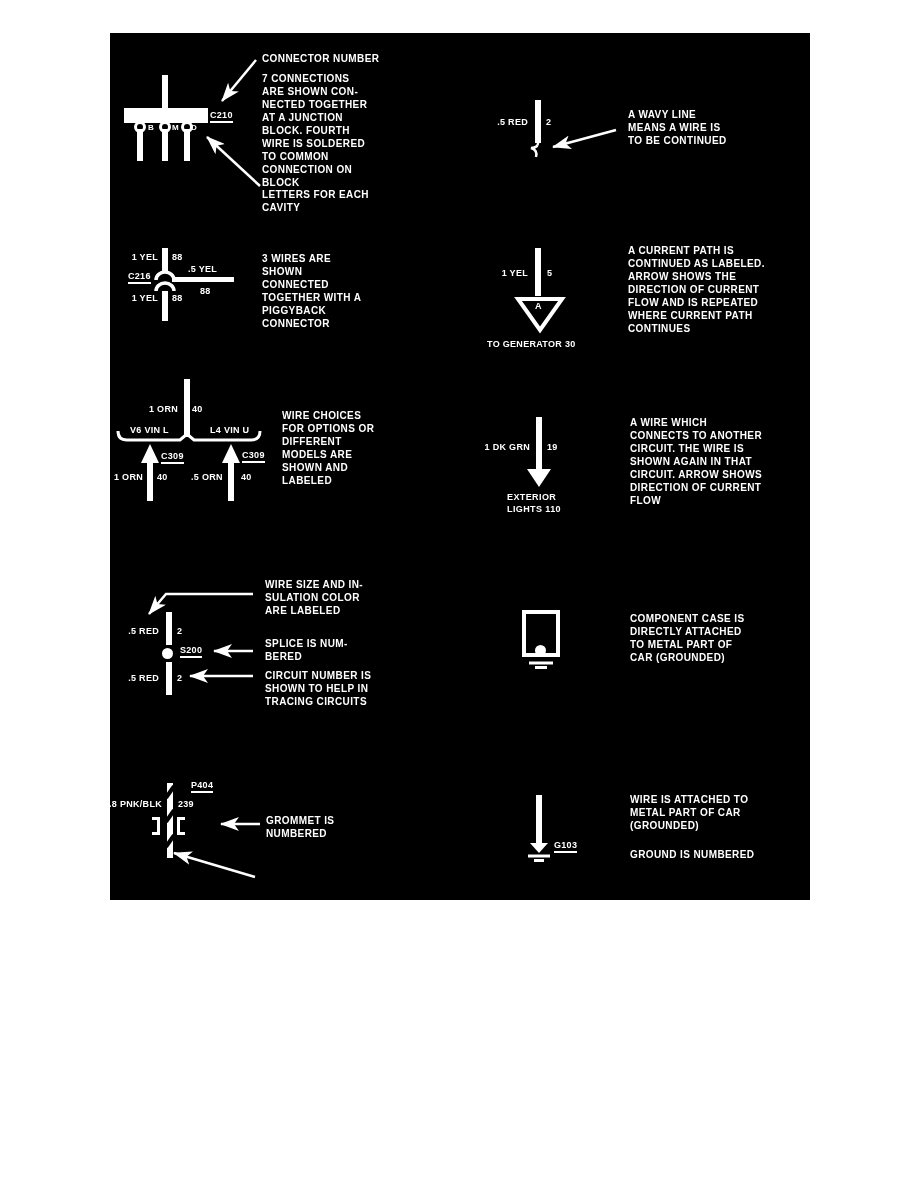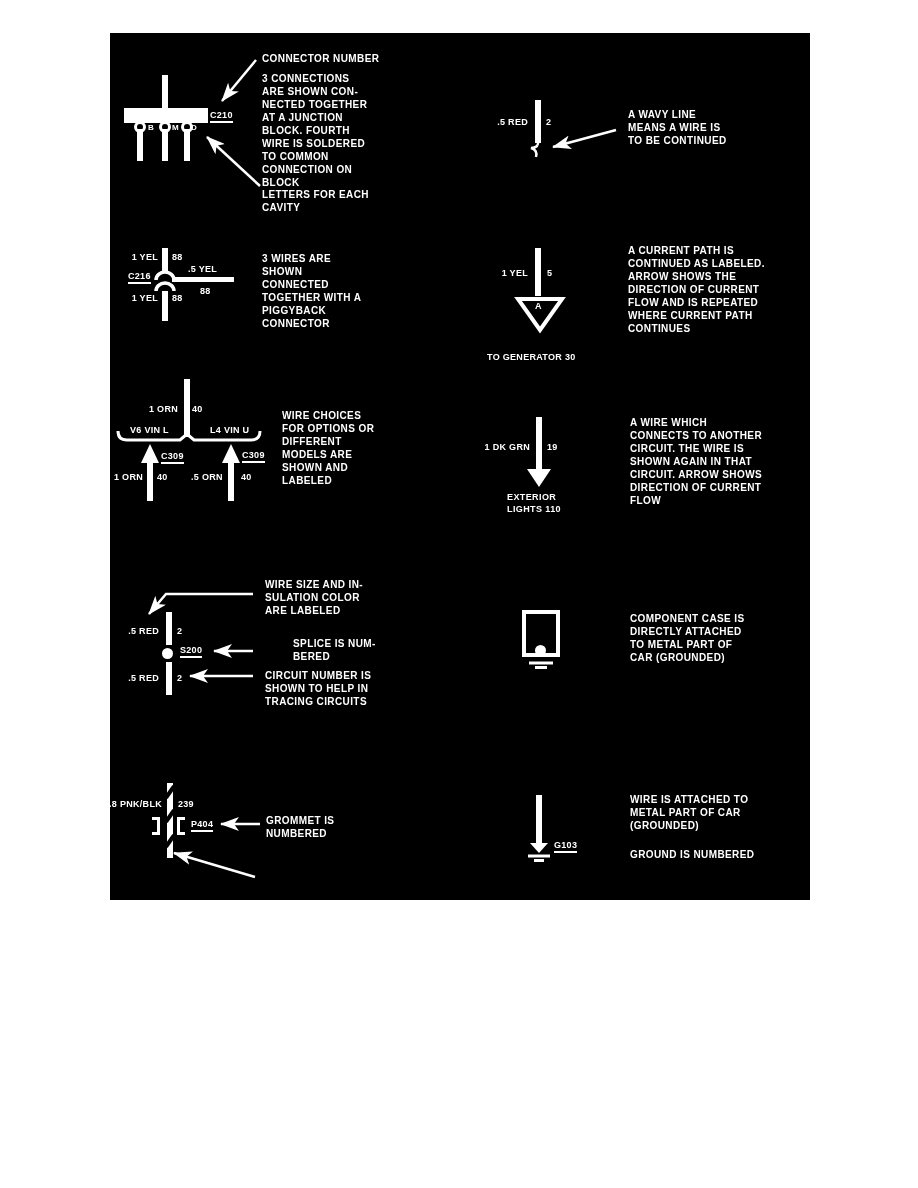--- a/index.html
+++ b/index.html
@@ -74,21 +74,21 @@
     <div class="ring" style="left:24px;top:88px;"></div>
     <div class="ring" style="left:49px;top:88px;"></div>
     <div class="ring" style="left:71px;top:88px;"></div>
     <div class="wv" style="left:27px;top:96px;height:32px;"></div>
     <div class="wv" style="left:52px;top:96px;height:32px;"></div>
     <div class="wv" style="left:74px;top:96px;height:32px;"></div>
     <span class="lbl-sm" style="left:38px;top:90px;">B</span>
     <span class="lbl-sm" style="left:62px;top:90px;">M</span>
     <span class="lbl-sm" style="left:81px;top:90px;">D</span>
     <div class="cap" style="left:152px;top:19px;">CONNECTOR NUMBER</div>
-    <div class="cap" style="left:152px;top:39px;">3 CONNECTIONS
+    <div class="cap" style="left:152px;top:39px;">7 CONNECTIONS
 ARE SHOWN CON-
 NECTED TOGETHER
 AT A JUNCTION
 BLOCK. FOURTH
 WIRE IS SOLDERED
 TO COMMON
 CONNECTION ON
 BLOCK</div>
     <div class="cap" style="left:152px;top:155px;">LETTERS FOR EACH
 CAVITY</div>
@@ -114,21 +114,21 @@
 SHOWN
 CONNECTED
 TOGETHER WITH A
 PIGGYBACK
 CONNECTOR</div>
 
     <div class="wv" style="left:425px;top:215px;height:48px;"></div>
     <span class="lbl r" style="left:364px;top:235px;width:54px;">1 YEL</span>
     <span class="lbl" style="left:437px;top:235px;">5</span>
     <span class="lbl" style="left:425px;top:268px;">A</span>
-    <span class="lbl" style="left:377px;top:319px;text-align:right;">TO GENERATOR 30</span>
+    <span class="lbl" style="left:377px;top:306px;text-align:right;">TO GENERATOR 30</span>
     <div class="cap" style="left:518px;top:211px;">A CURRENT PATH IS
 CONTINUED AS LABELED.
 ARROW SHOWS THE
 DIRECTION OF CURRENT
 FLOW AND IS REPEATED
 WHERE CURRENT PATH
 CONTINUES</div>
 
     <div class="wv" style="left:74px;top:346px;height:58px;"></div>
     <span class="lbl r" style="left:14px;top:371px;width:54px;">1 ORN</span>
@@ -167,42 +167,42 @@
     <div class="dot" style="left:52px;top:615px;"></div>
     <div class="wv" style="left:56px;top:629px;height:33px;"></div>
     <span class="lbl r" style="left:0px;top:593px;width:49px;">.5 RED</span>
     <span class="lbl" style="left:67px;top:593px;">2</span>
     <span class="lbl u" style="left:70px;top:612px;">S200</span>
     <span class="lbl r" style="left:0px;top:640px;width:49px;">.5 RED</span>
     <span class="lbl" style="left:67px;top:640px;">2</span>
     <div class="cap" style="left:155px;top:545px;">WIRE SIZE AND IN-
 SULATION COLOR
 ARE LABELED</div>
-    <div class="cap" style="left:155px;top:604px;margin-left:28px;">SPLICE IS  NUM-
+    <div class="cap" style="left:155px;top:604px;">SPLICE IS  NUM-
 BERED</div>
     <div class="cap" style="left:155px;top:636px;">CIRCUIT NUMBER IS
 SHOWN TO HELP IN
 TRACING CIRCUITS</div>
 
     <div class="case" style="left:412px;top:577px;width:30px;height:39px;"></div>
     <div class="dot" style="left:425px;top:612px;"></div>
     <div class="cap" style="left:520px;top:579px;">COMPONENT CASE IS
 DIRECTLY ATTACHED
 TO METAL PART OF
 CAR (GROUNDED)</div>
 
     <div class="wv" style="left:57px;top:750px;height:75px;"></div>
     <div class="stripe" style="left:53px;top:757px;"></div>
     <div class="stripe" style="left:53px;top:781px;"></div>
     <div class="stripe" style="left:53px;top:806px;"></div>
     <span class="lbl r" style="left:-6px;top:766px;width:58px;">.8 PNK/BLK</span>
     <span class="lbl" style="left:68px;top:766px;">239</span>
     <div class="brR" style="left:42px;top:784px;"></div>
     <div class="brL" style="left:67px;top:784px;"></div>
-    <span class="lbl u" style="left:81px;top:786px;">P404</span>
+    <span class="lbl u" style="left:81px;top:747px;">P404</span>
     <div class="cap" style="left:156px;top:781px;">GROMMET IS
 NUMBERED</div>
 
     <div class="wv" style="left:426px;top:762px;height:50px;"></div>
     <span class="lbl u" style="left:444px;top:807px;">G103</span>
     <div class="cap" style="left:520px;top:760px;">WIRE IS ATTACHED TO
 METAL PART OF CAR
 (GROUNDED)</div>
     <div class="cap" style="left:520px;top:815px;">GROUND IS NUMBERED</div>
 

